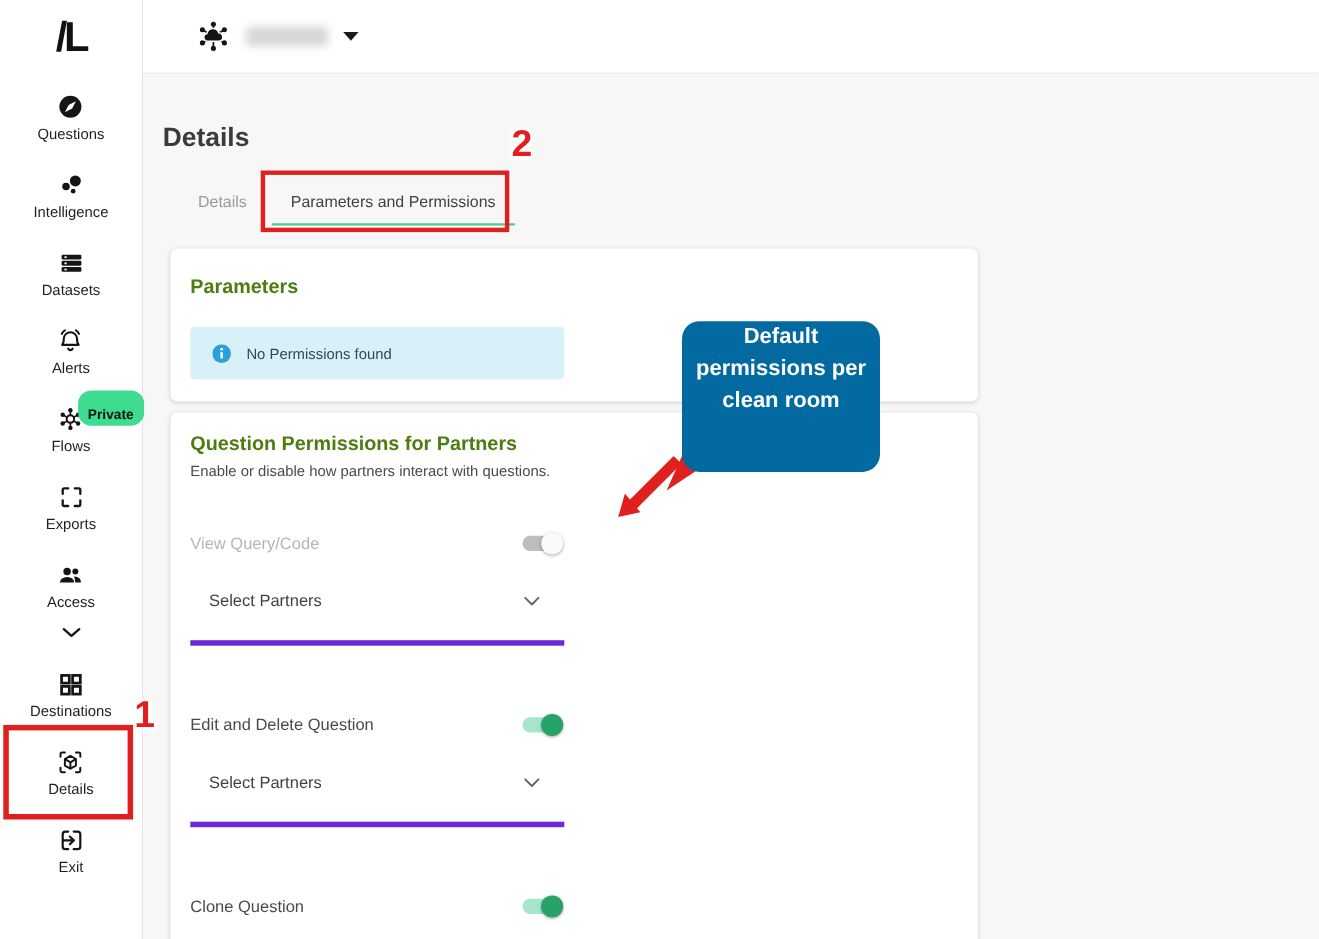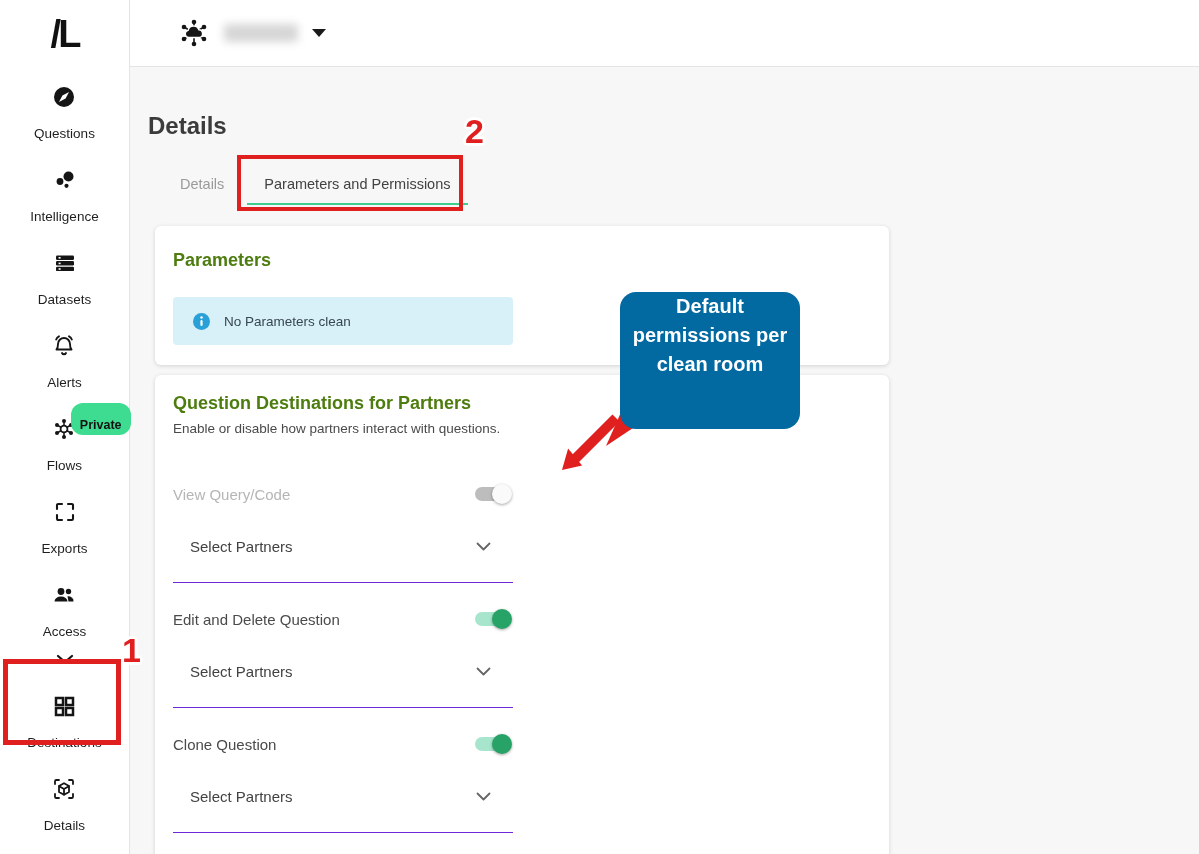--- a/index.html
+++ b/index.html
@@ -14,21 +14,21 @@
   
   .sidebar {
     width:130px; flex-shrink:0; background:#fff;
     border-right:1px solid #e4e4e4;
     display:flex; flex-direction:column; align-items:center;
     padding-top:10px;
   }
   .logo { font-size:38px; font-weight:800; color:#111; letter-spacing:-3px; height:48px; line-height:48px; }
   .nav-item { display:flex; flex-direction:column; align-items:center; margin-top:26px; position:relative; cursor:pointer; }
   .nav-icon { width:26px; height:26px; display:flex; align-items:center; justify-content:center; }
-  .nav-label { font-size:13.5px; color:#1f1f1f; margin-top:16px; white-space:nowrap; }
+  .nav-label { font-size:13.5px; color:#1f1f1f; margin-top:4px; white-space:nowrap; }
   .badge {
     position:absolute; top:-13px; left:24px; z-index:2;
     background:#3ddc91; color:#121212; font-weight:700; font-size:12.5px;
     padding:15px 9px 3px; border-radius:12px;
   }
   .collapse-item { margin-top:12px; height:16px; }
 
   
   .right-col { flex:1; display:flex; flex-direction:column; min-width:0; }
   .topbar {
@@ -60,21 +60,21 @@
   .info-banner {
     margin-top:26px; width:340px; height:48px; background:#d8f0f8; border-radius:4px;
     display:flex; align-items:center; padding-left:20px;
   }
   .info-icon { width:17px; height:17px; flex-shrink:0; }
   .info-text { margin-left:14px; font-size:13.5px; color:#37474f; }
 
   .card.permissions { margin-top:10px; padding:18px 20px 30px 18px; height:560px; }
   .perm-subtitle { font-size:13.5px; color:#4a4a4a; margin-top:7px; }
   .perm-rows { margin-top:46px; width:340px; }
-  .perm-row { padding:24px 0; border-bottom:1px solid #6d28d9; }
+  .perm-row { padding:24px 0; border-bottom:5px solid #6d28d9;margin-top:36px; }
   .perm-row:first-child { padding-top:0; }
   .perm-line1 { display:flex; justify-content:space-between; align-items:center; height:24px; }
   .perm-label { font-size:15px; color:#4a4a4a; }
   .perm-row.disabled .perm-label { color:#b5b5b5; }
   .select-line { display:flex; justify-content:space-between; align-items:center; margin-top:28px; height:24px; padding:0 22px 0 17px; cursor:pointer;gap:40px; }
   .select-label { font-size:15px; color:#424242; }
 
   .toggle { width:34px; height:14px; border-radius:7px; position:relative; background:#bdbdbd; cursor:pointer; margin-right:4px; }
   .toggle .knob {
     position:absolute; width:20px; height:20px; border-radius:50%;
@@ -291,26 +291,26 @@
       <div class="card parameters">
         <div class="card-title">Parameters</div>
         <div class="info-banner">
           <span class="info-icon">
             <svg width="17" height="17" viewBox="0 0 17 17">
                 <circle cx="8.5" cy="8.5" r="8.5" fill="#2aa0d8"></circle>
                 <rect x="7.4" y="7" width="2.2" height="6" rx="1.1" fill="#fff"></rect>
                 <circle cx="8.5" cy="4.4" r="1.25" fill="#fff"></circle>
               </svg>
           </span>
-          <span class="info-text">No Parameters clean</span>
+          <span class="info-text">No Permissions found</span>
         </div>
       </div>
 
       <div class="card permissions">
-        <div class="card-title">Question Destinations for Partners</div>
+        <div class="card-title">Question Permissions for Partners</div>
         <div class="perm-subtitle">Enable or disable how partners interact with questions.</div>
 
         <div class="perm-rows">
 
           <div class="perm-row disabled">
             <div class="perm-line1">
               <span class="perm-label">View Query/Code</span>
               <span class="toggle on">
                   <span class="knob"></span>
                 </span>

